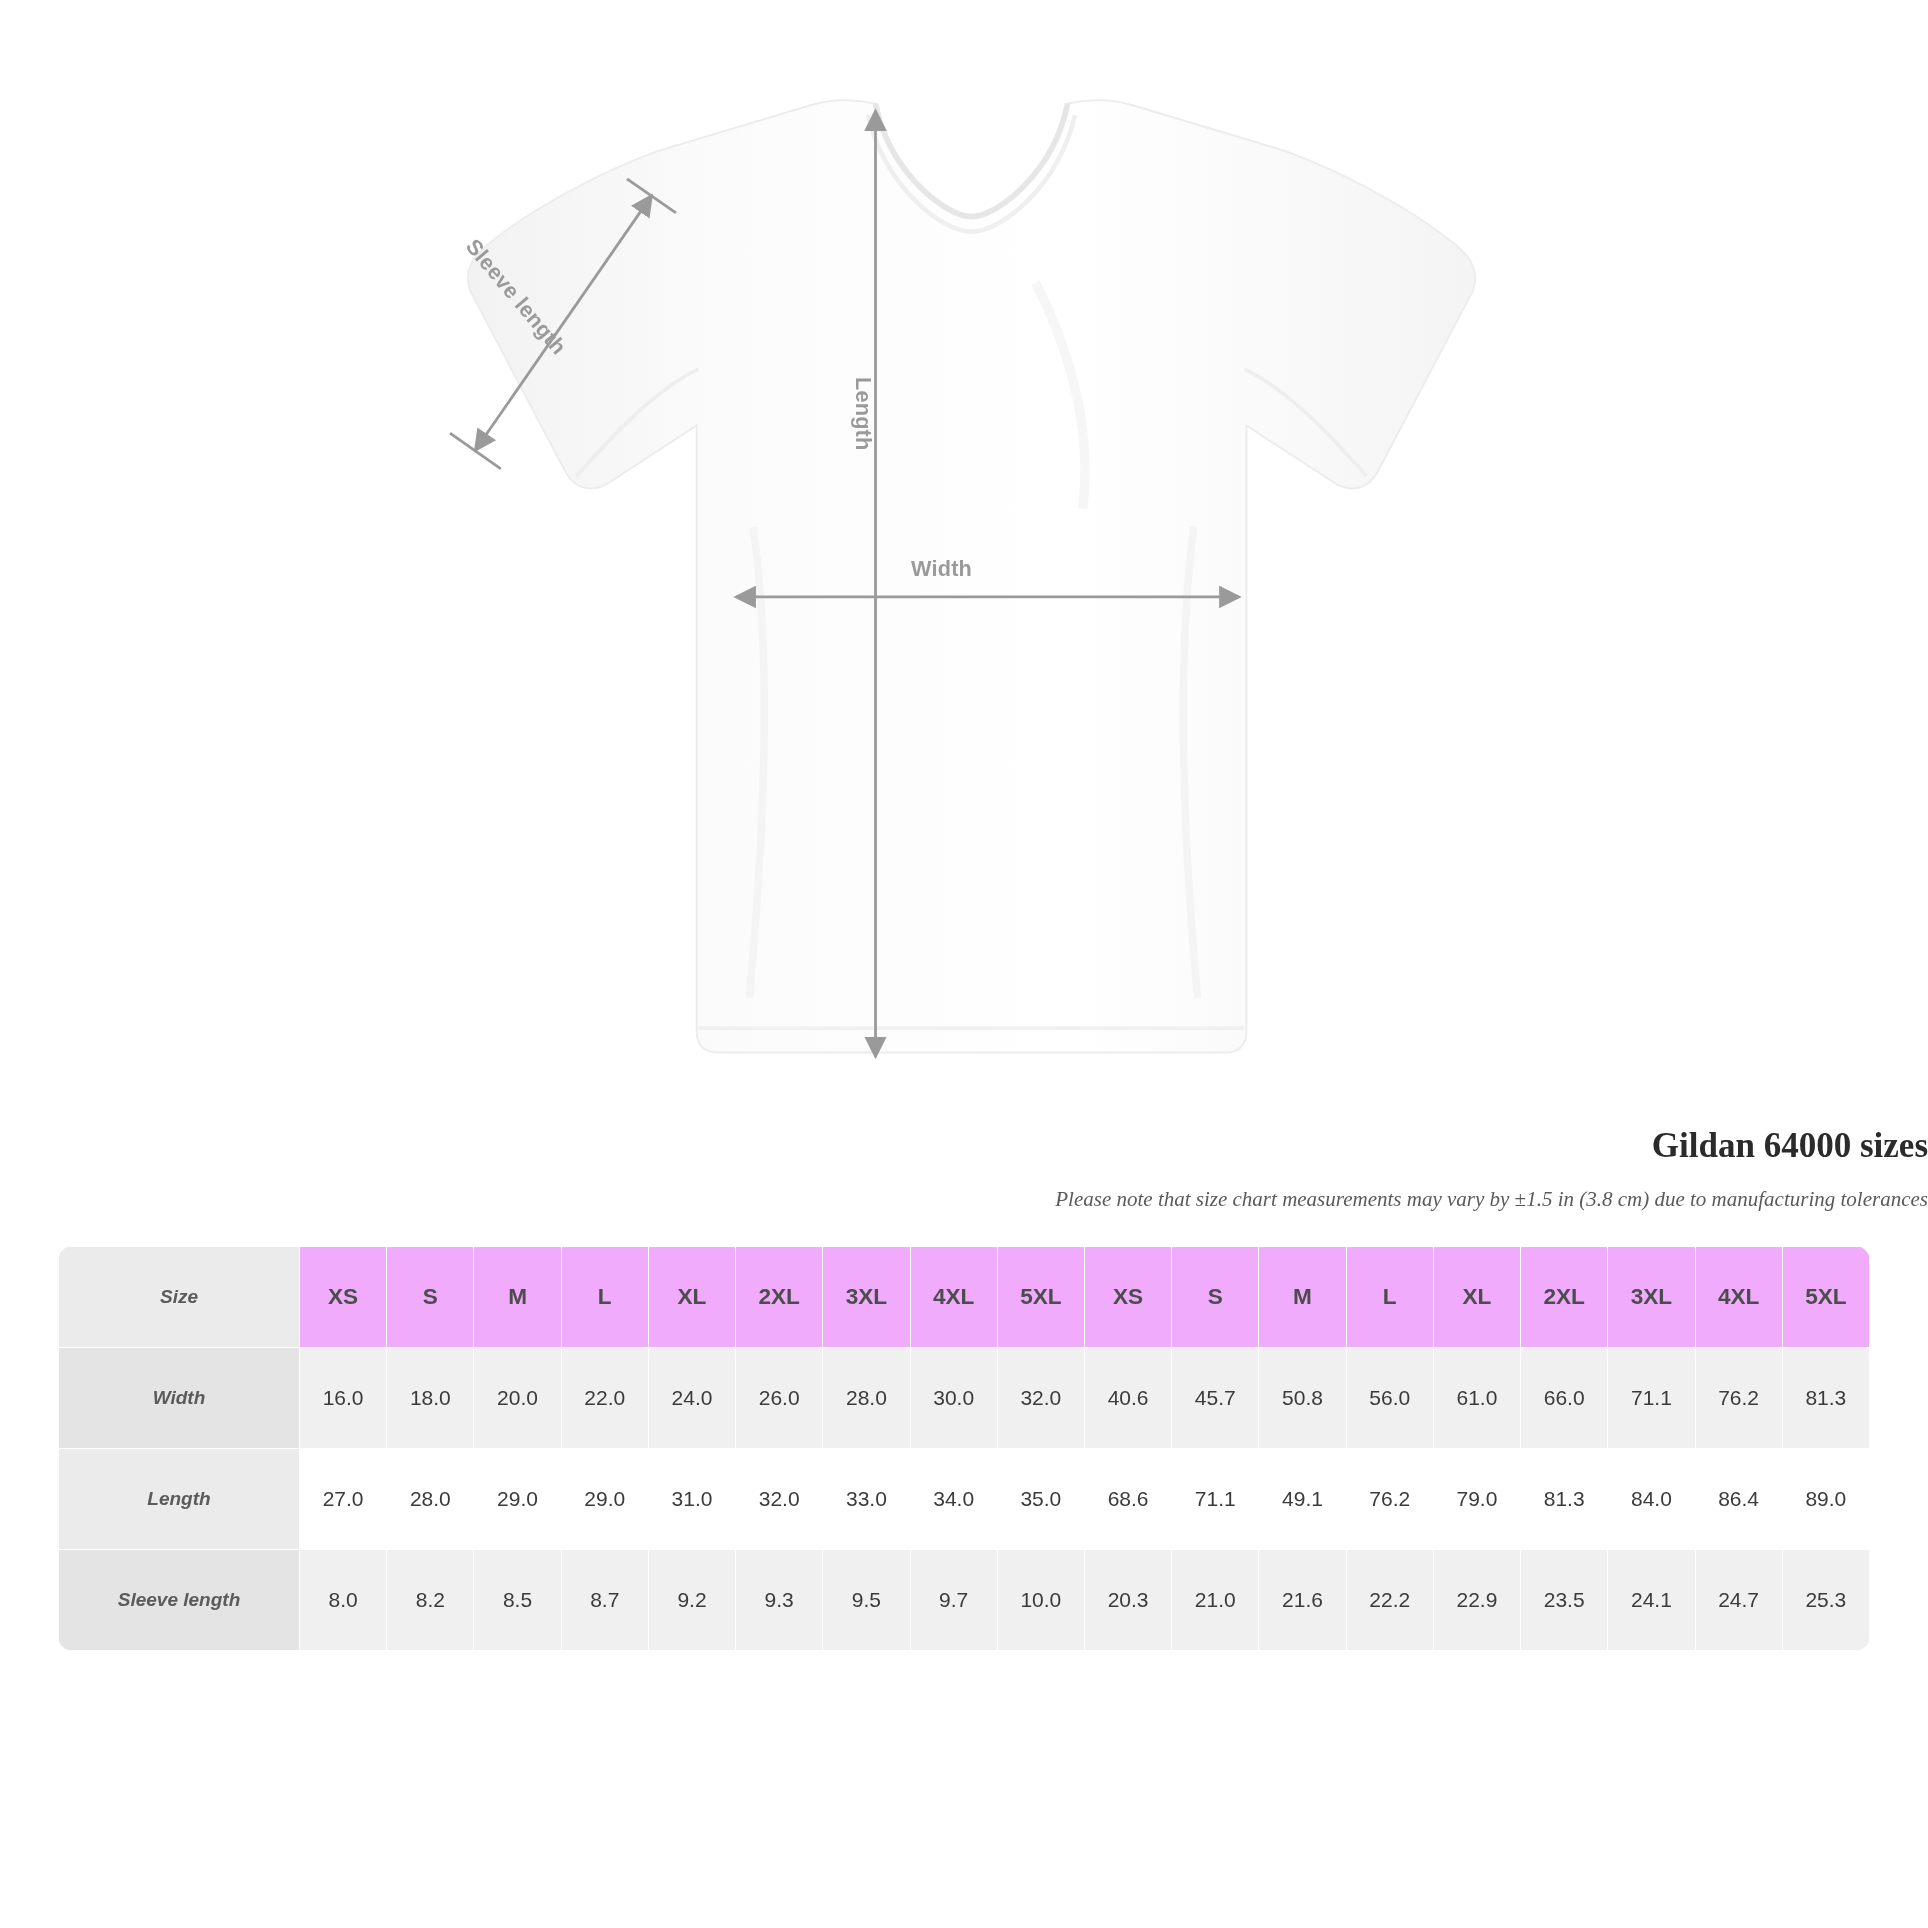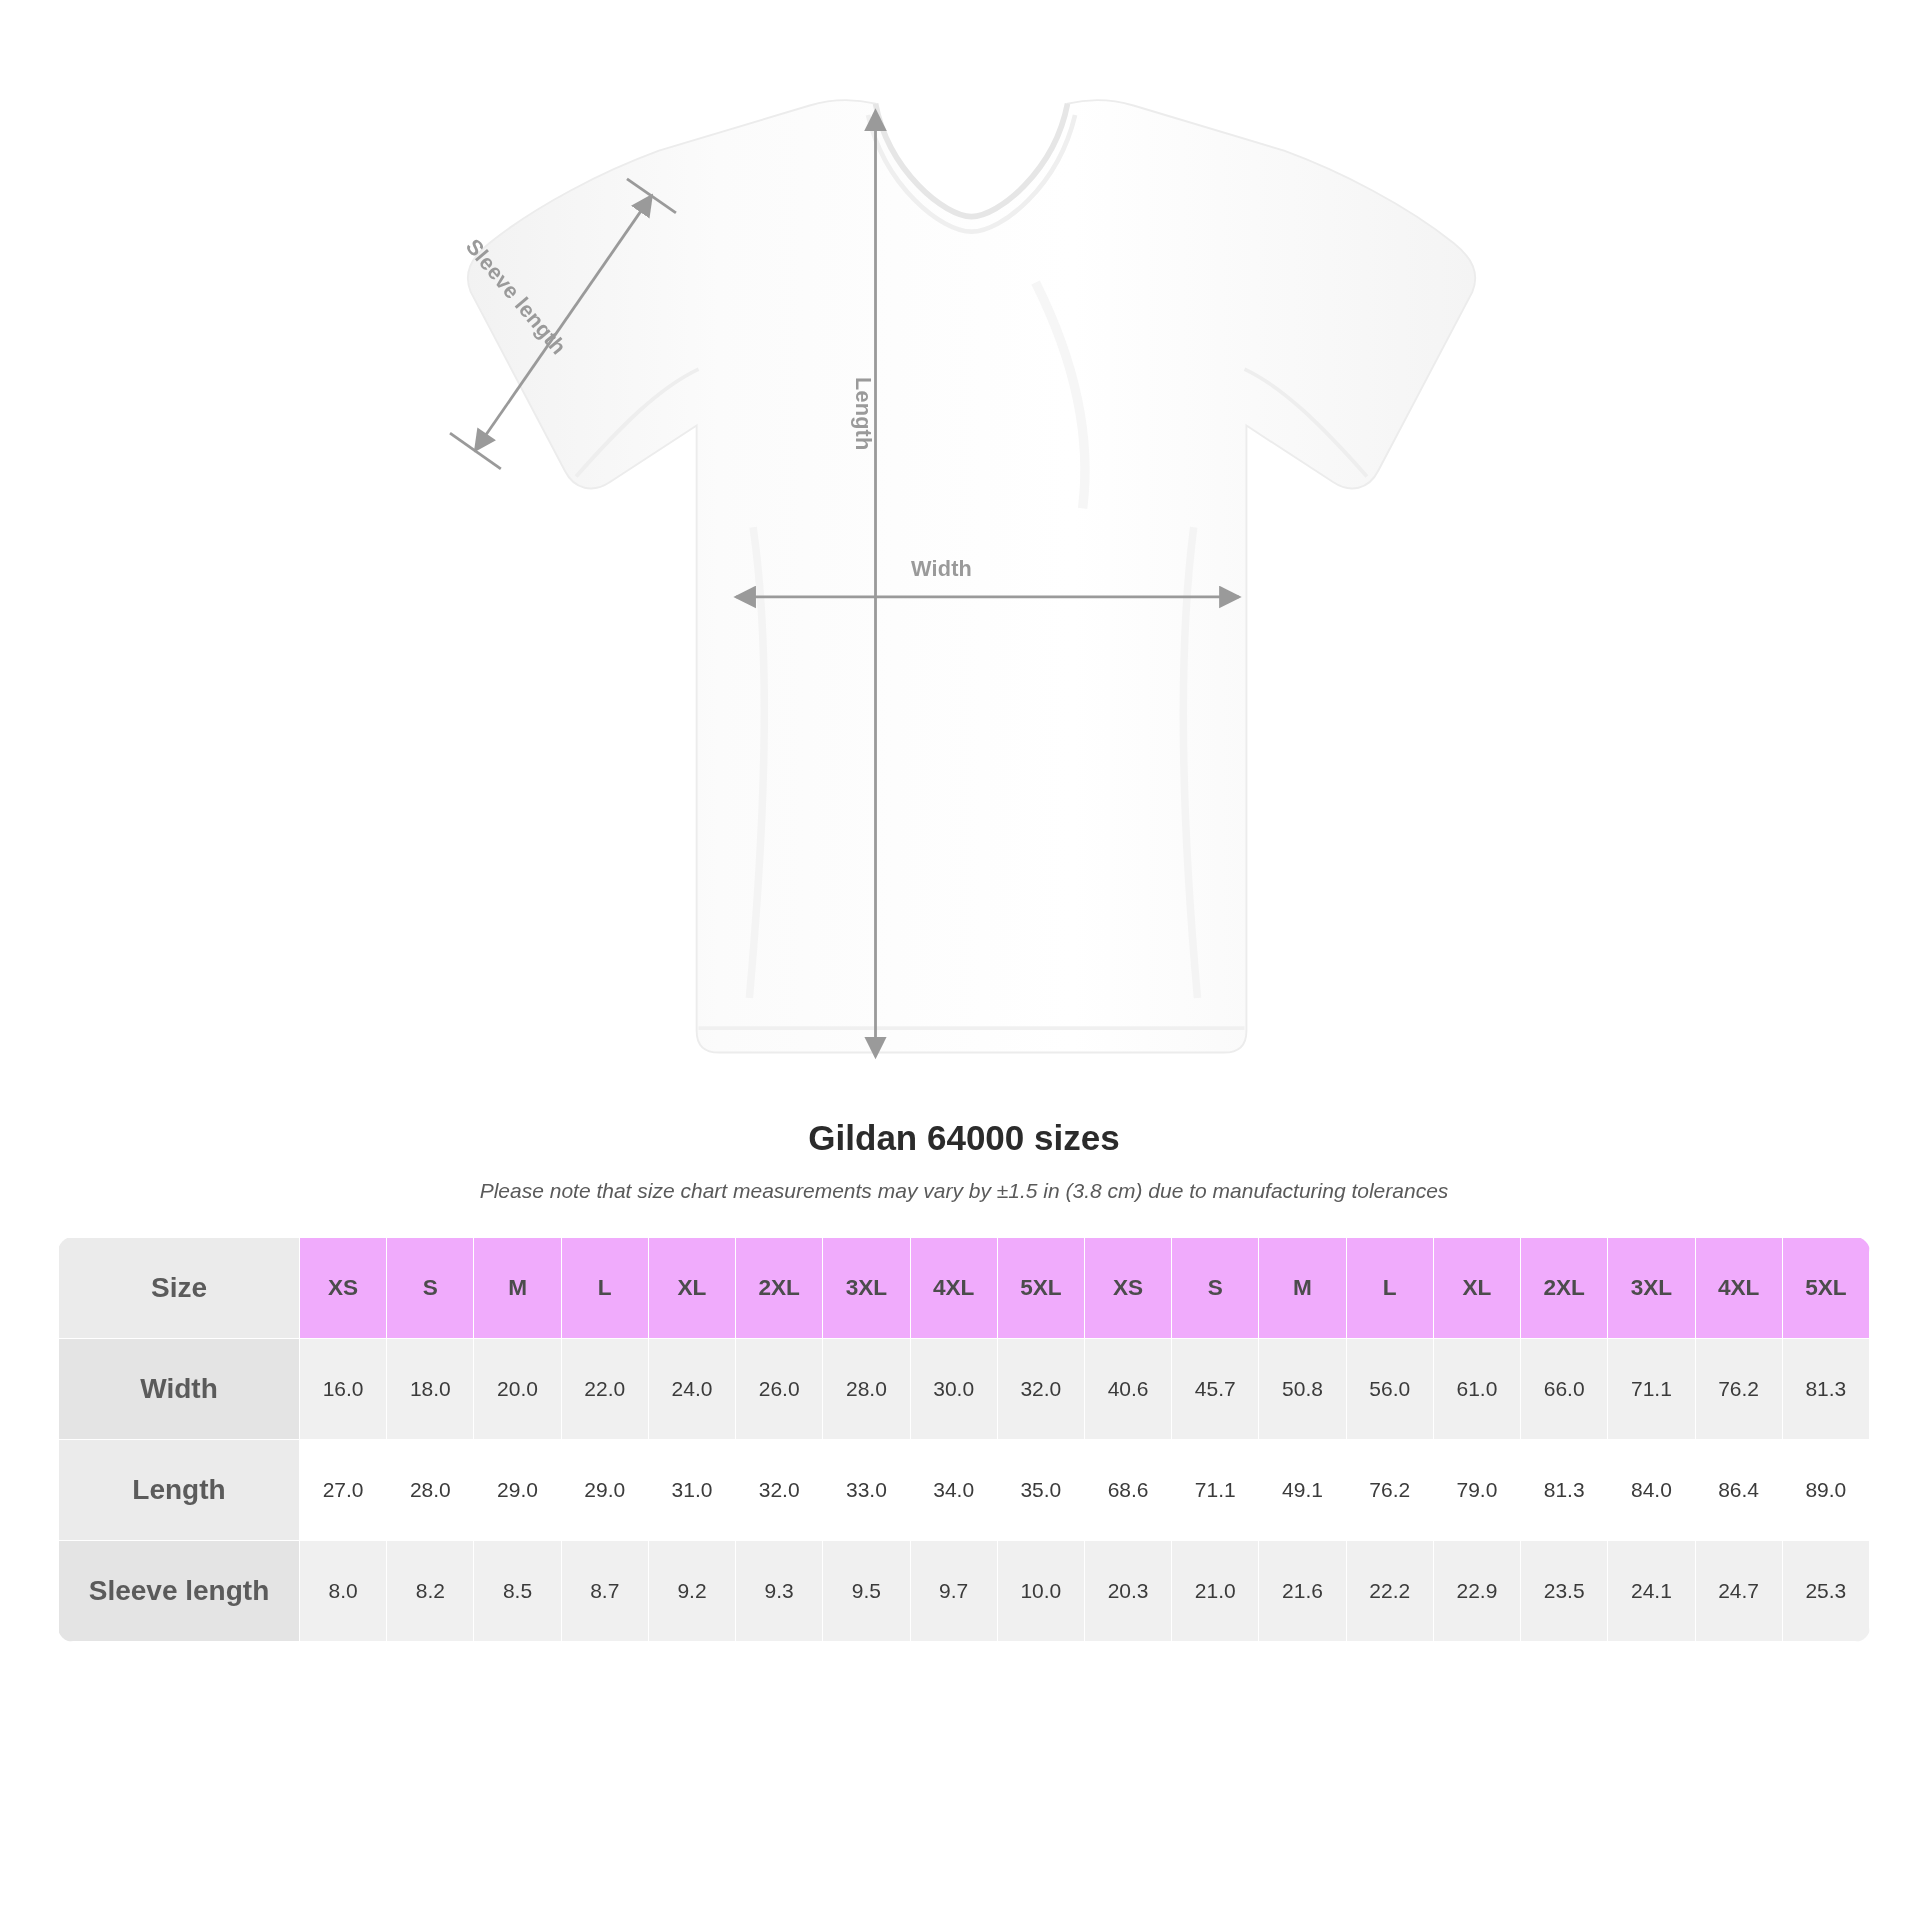--- a/index.html
+++ b/index.html
@@ -46,22 +46,23 @@
   }
   .label-sleeve {
     left: 480px;
     top: 234px;
     transform: rotate(50deg);
     transform-origin: left top;
   }
 
   
   .title-block {
-    text-align: center;
-    margin-top: 7px;
+    text-align: right;
+    margin-top: 15px;
+    font-family: Liberation Serif, serif;
   }
   .chart-title {
     font-size: 35px;
     font-weight: bold;
     color: #2b2b2b;
     margin: 0;
   }
   .chart-note {
     font-size: 21px;
     font-style: italic;
@@ -101,24 +102,25 @@
     font-style: italic;
     color: #6e6e6e;
     margin-top: 9.4px;
   }
   .corner-cell {
     background: #ebebeb;
   }
   .row-head {
     background: #ebebeb;
     font-weight: bold;
-    font-size: 28px;
+    font-size: 19px;
     color: #5b5b5b;
     height: 98px;
     width: 241px;
+    font-style: italic;
   }
   .col-head {
     background: #ffffff;
     font-weight: bold;
     font-size: 22.6px;
     color: #4c4c4c;
     height: 98px;
   }
   .cell {
     font-size: 21px;

